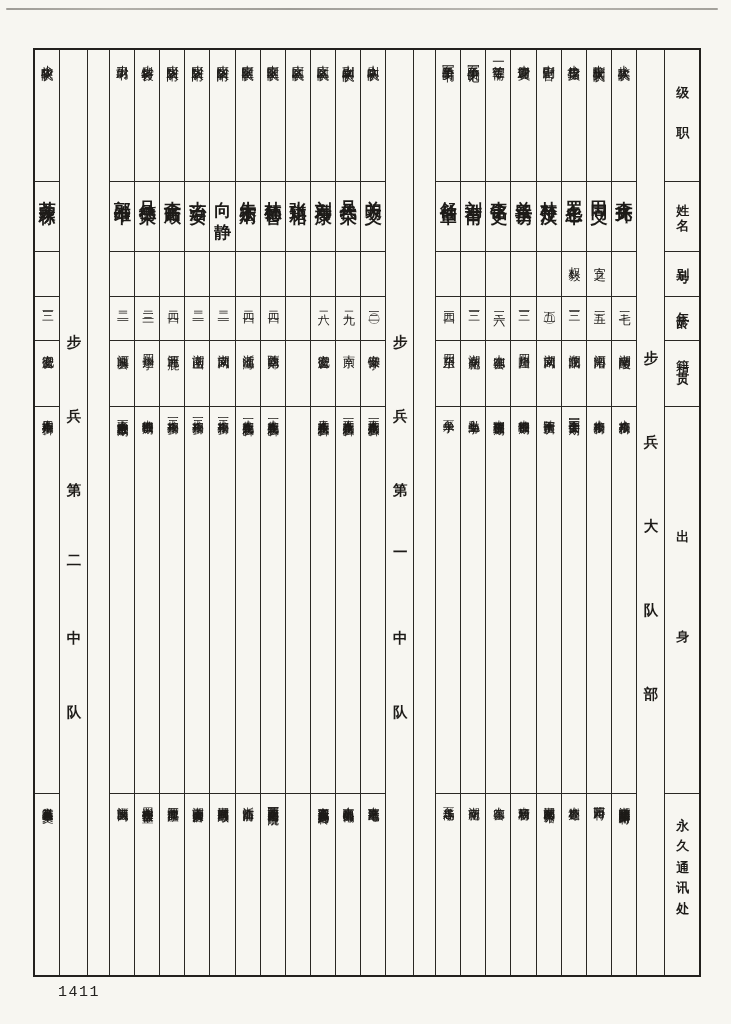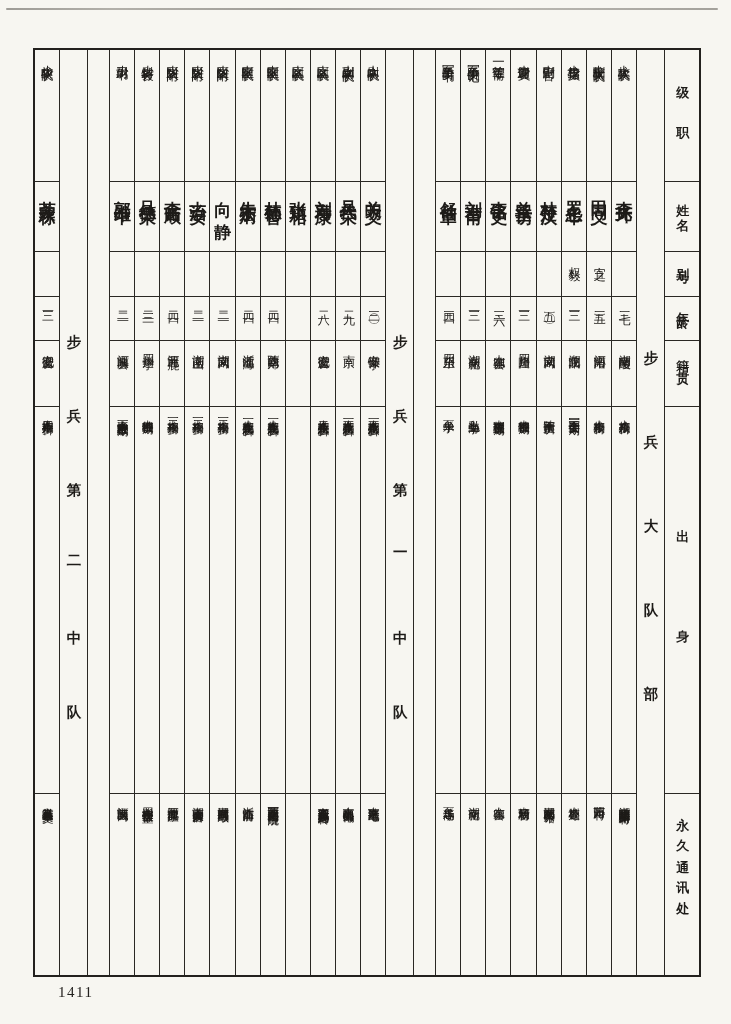--- a/index.html
+++ b/index.html
@@ -70,21 +70,21 @@
   .hc-rank .vtext{letter-spacing:40px;padding-top:26px;}
   .hc-name .vtext{letter-spacing:14px;padding-top:12px;}
   .hc-alias .vtext{letter-spacing:3px;padding-top:6px;}
   .hc-age .vtext{letter-spacing:3px;padding-top:5px;}
   .hc-native .vtext{letter-spacing:12px;padding-top:9px;}
   .hc-origin .vtext{letter-spacing:100px;padding-top:112px;}
   .hc-address .vtext{letter-spacing:21px;padding-top:13px;}
   .page-number{
     position:absolute;left:58px;top:984px;
     font-size:15px;letter-spacing:1.5px;color:#23211e;
-    font-family:Liberation Serif, serif;
+    font-family:Liberation Mono, monospace;
   }
 </style>
 </head>
 <body>
 
 <div class="page">
   <div class="scan-line"></div>
   <div class="table">
       <div class="col person">
         <div class="cell c-rank">

